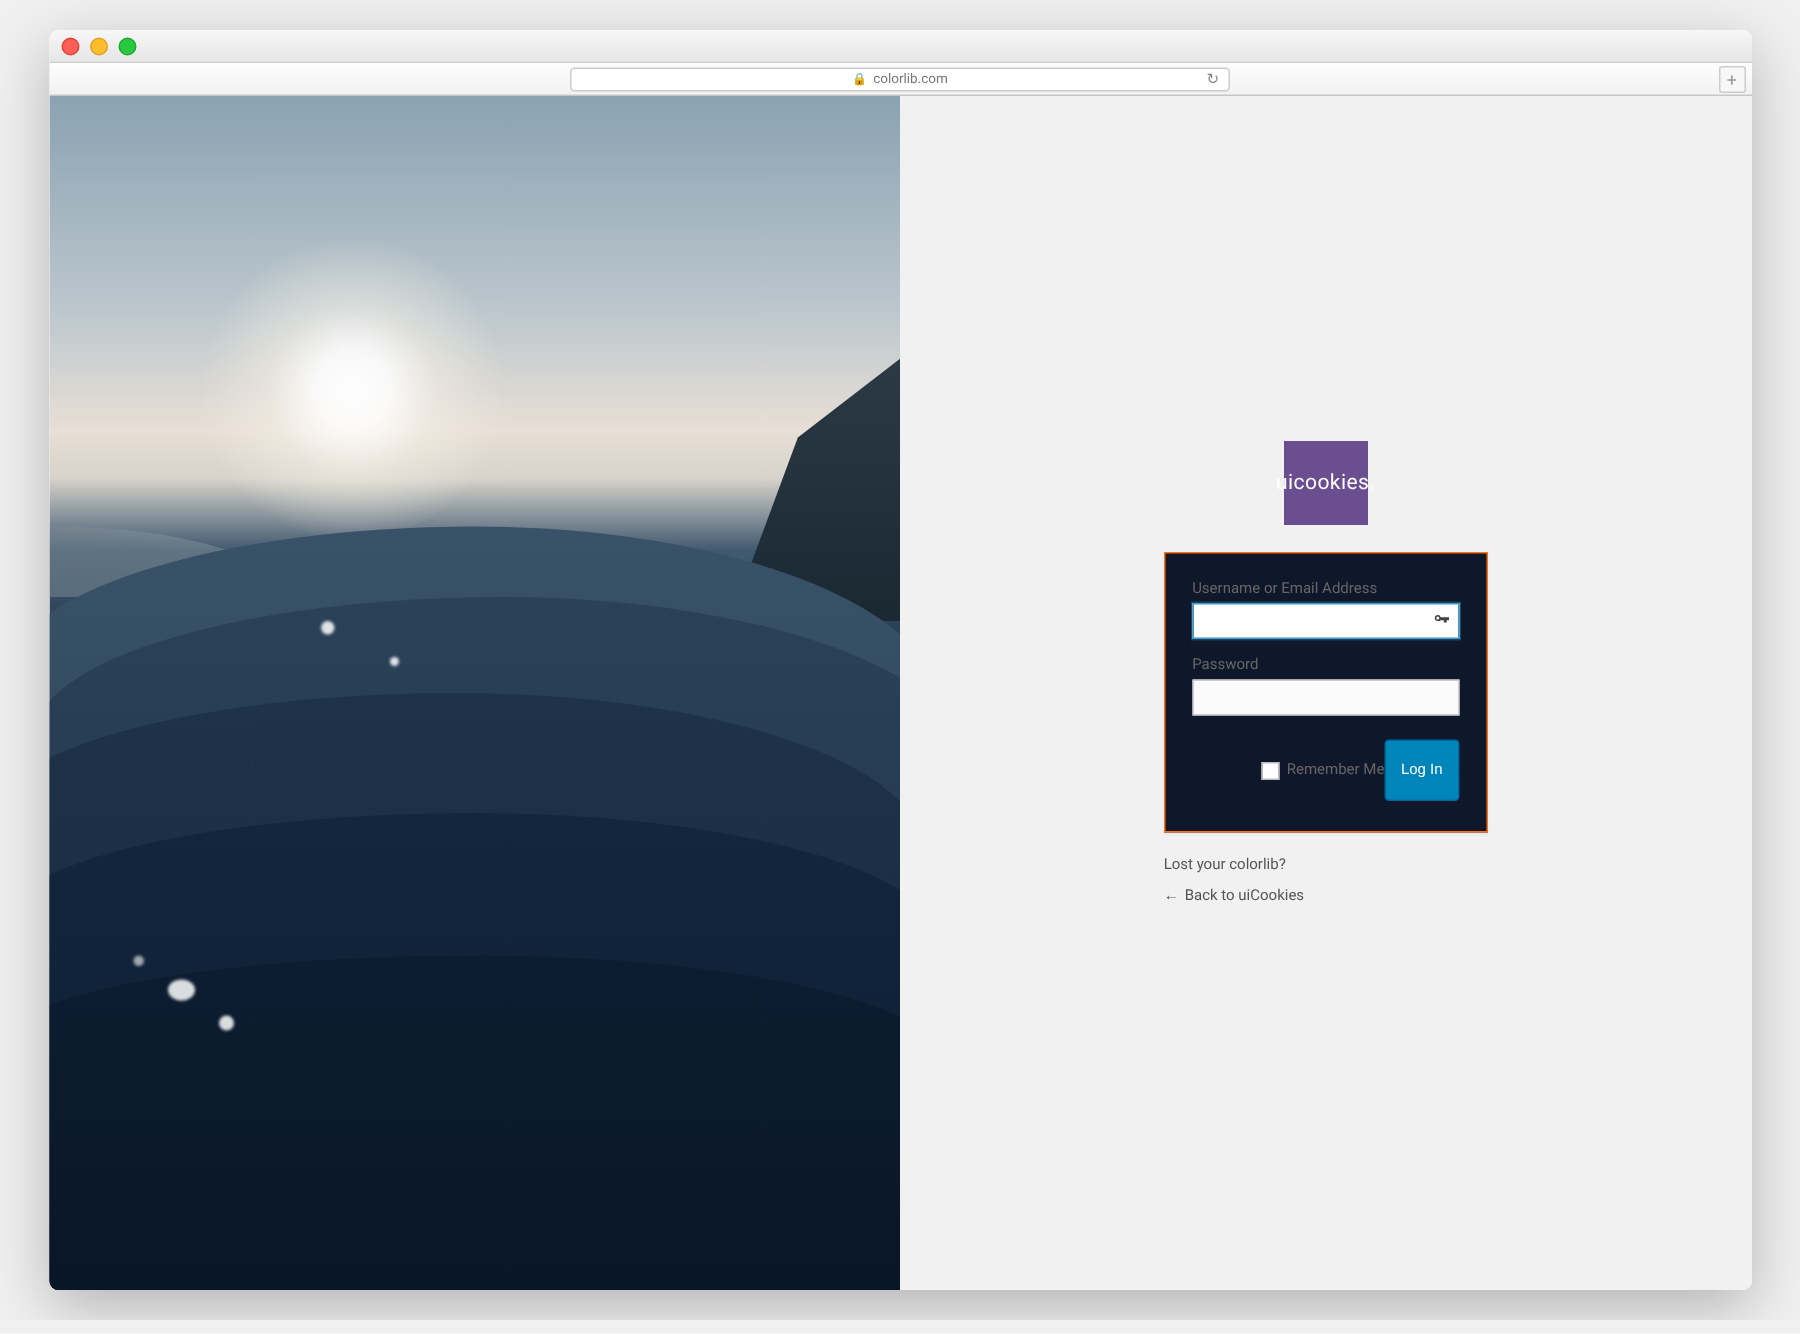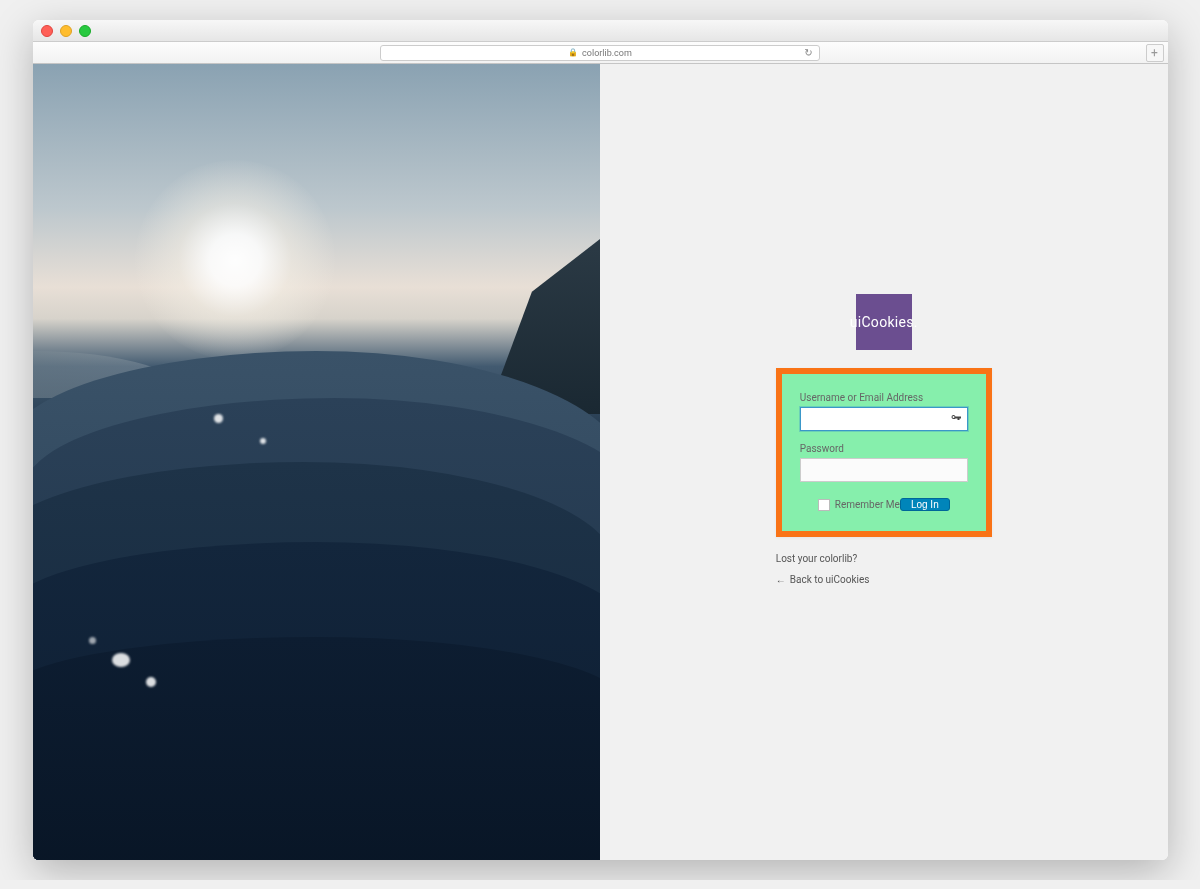--- a/index.html
+++ b/index.html
@@ -143,22 +143,22 @@
     width: 56px; height: 56px;
     background: #6b4e90;
     display: flex; align-items: center; justify-content: center;
     color: #fff;
     font-size: 14px;
     letter-spacing: 0.3px;
     margin-bottom: 18px;
   }
   .login-box {
     width: 216px;
-    background: #86efac;
-    border: 6px solid #f97316;
+    background: #0f172a;
+    border: 1px solid #f97316;
     padding: 18px 18px 20px 18px;
     box-shadow: 0 1px 3px rgba(0,0,0,0.05);
   }
   .field-label {
     font-size: 10px;
     color: #666;
     margin-bottom: 4px;
     display: block;
   }
   .text-input {
@@ -179,39 +179,39 @@
   .input-wrap { position: relative; }
   .key-icon {
     position: absolute;
     right: 6px; top: 5px;
     font-size: 10px; color: #555;
     pointer-events: none;
   }
   .form-footer {
     display: flex;
     align-items: center;
-    justify-content: center;
+    justify-content: flex-end;
     margin-top: 4px;
   }
   .remember {
     display: flex; align-items: center; gap: 5px;
     font-size: 10px; color: #666;
   }
   .checkbox {
     width: 12px; height: 12px;
     border: 1px solid #bbb;
     background: #fff;
   }
   .login-btn {
     background: #0085ba;
     color: #fff;
     border: 1px solid #006799;
     border-radius: 3px;
     font-size: 10px;
-    padding: 0 10px;
+    padding: 14px 10px;
     cursor: pointer;
   }
   .sub-links {
     width: 216px;
     margin-top: 16px;
     font-size: 10px;
     color: #666;
   }
   .sub-links a, .sub-links .link {
     color: #555;
@@ -257,21 +257,21 @@
       <div class="spark" style="top:44%; left:32%; width:9px; height:9px;"></div>
       <div class="spark" style="top:47%; left:40%; width:6px; height:6px;"></div>
       <div class="spark" style="top:74%; left:14%; width:18px; height:14px;"></div>
       <div class="spark" style="top:77%; left:20%; width:10px; height:10px;"></div>
       <div class="spark" style="top:72%; left:10%; width:7px; height:7px; opacity:0.7;"></div>
     </div>
 
     <div class="right-panel">
 
       <div class="logo">
-        <span>uiCookies.</span>
+        <span>uicookies.</span>
       </div>
 
       <div class="login-box">
 
         <label class="field-label">Username or Email Address</label>
         <div class="input-wrap">
           <input type="text" class="text-input focused" value="" style="">
           <span class="key-icon">
             <svg width="12" height="12" viewBox="0 0 24 24" fill="#444">
                 <path d="M7 14a4 4 0 1 1 3.87-5H22v4h-3v3h-4v-3h-4.13A4 4 0 0 1 7 14zm0-2a2 2 0 1 0 0-4 2 2 0 0 0 0 4z"></path>

